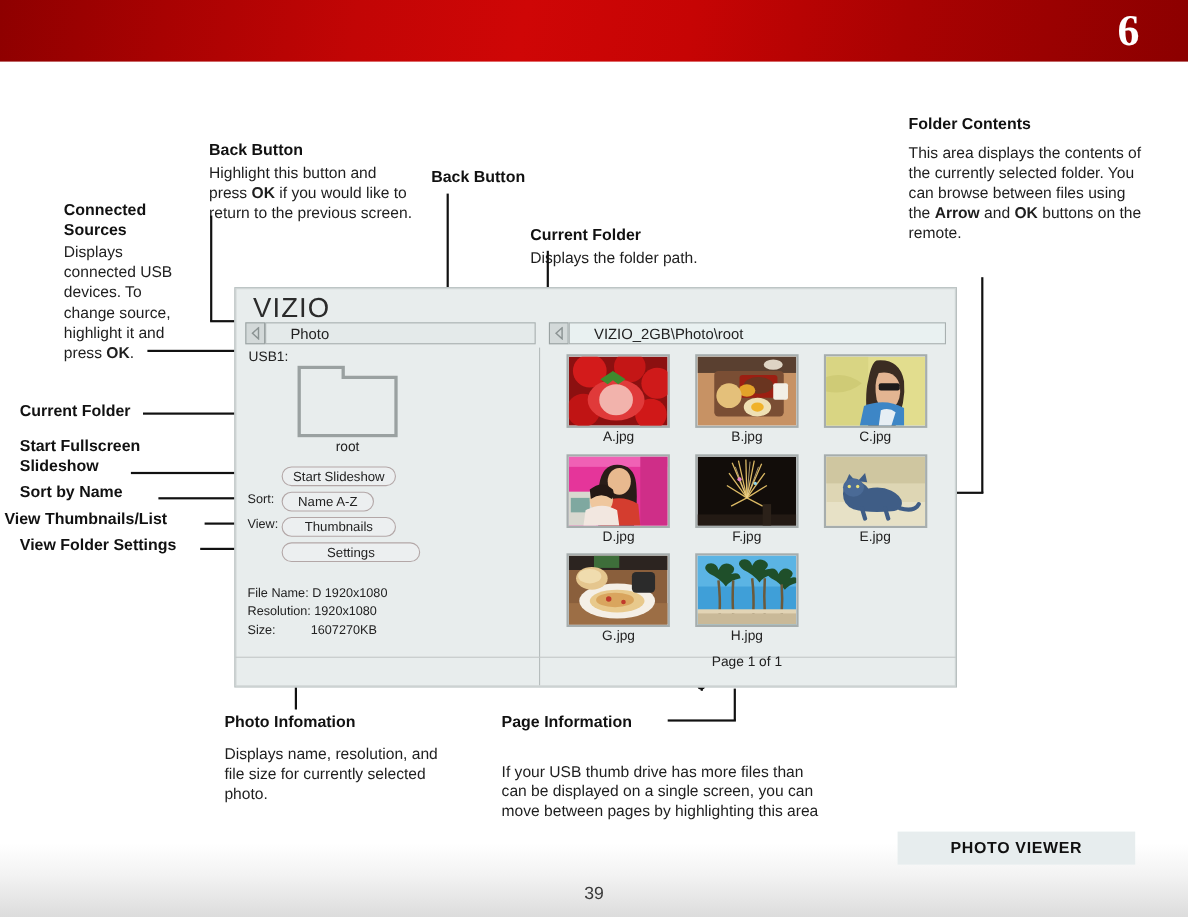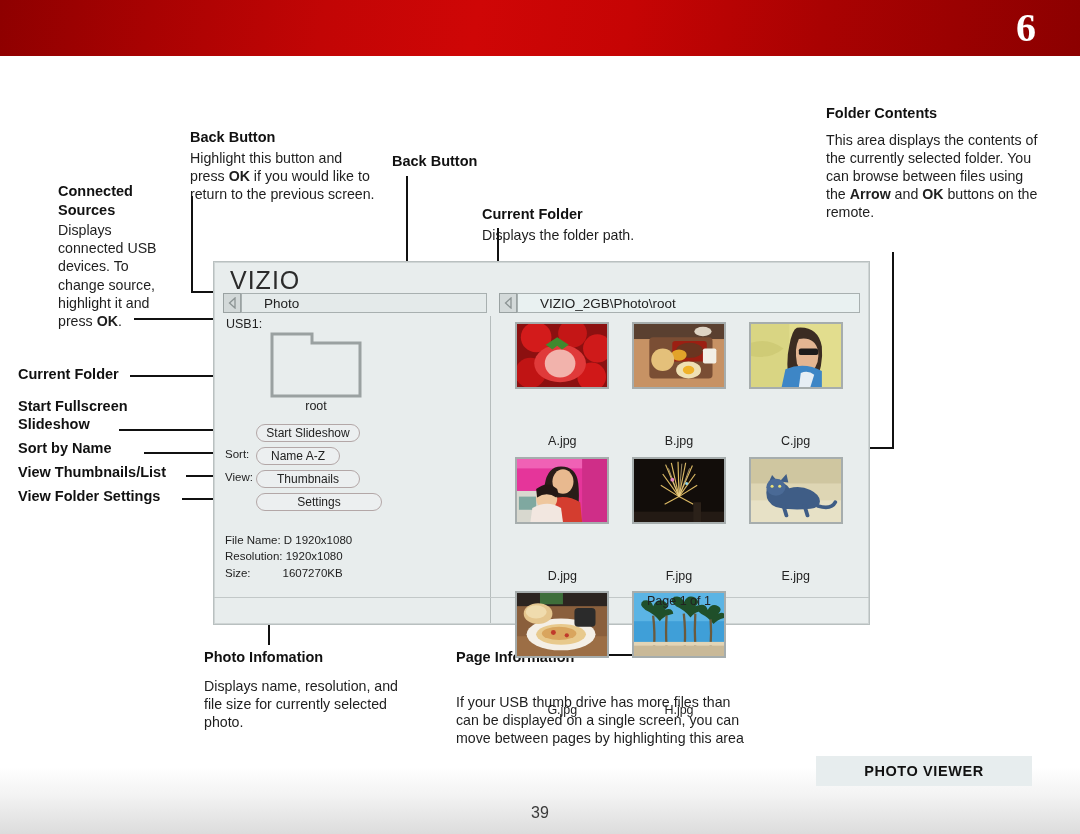--- a/index.html
+++ b/index.html
@@ -53,21 +53,21 @@
   .ann-curfolder-top{left:482px;top:205px;width:280px;}
   .ann-folder-contents{left:826px;top:104px;width:212px;}
   .ann-photoinfo{left:204px;top:648px;width:200px;}
   .ann-pageinfo{left:456px;top:648px;width:300px;}
 
   
   .lbl{position:absolute;font-weight:700;font-size:14.5px;color:#111;white-space:nowrap;}
   .lbl-curfolder{left:18px;top:366px;}
   .lbl-fullscreen{left:18px;top:398px;line-height:1.22;white-space:normal;width:150px;}
   .lbl-sort{left:18px;top:440px;}
-  .lbl-viewthumb{left:18px;top:464px;}
+  .lbl-viewthumb{left:4px;top:464px;}
   .lbl-viewfolder{left:18px;top:488px;}
 
   
   .ln{position:absolute;background:#111;}
   .hln{height:1.6px;}
   .vln{width:1.6px;}
   .dot{position:absolute;width:7px;height:7px;border-radius:50%;background:#111;}
   .dot-sq{position:absolute;width:7px;height:7px;background:#111;}
 
   
@@ -127,21 +127,21 @@
 
   .fileinfo{position:absolute;left:11px;top:270px;width:250px;font-size:11.5px;color:#222;line-height:1.42;}
   .fi-row{display:block;white-space:pre;}
 
   
   .grid{
     position:absolute;left:290px;top:60px;width:350px;
     display:grid;grid-template-columns:repeat(3,1fr);
     row-gap:9px;
   }
-  .cell{display:flex;flex-direction:column;align-items:center;gap:44px;}
+  .cell{display:flex;flex-direction:column;align-items:center;}
   .thumb{
     width:94px;height:67px;border:2px solid #a6adad;box-sizing:border-box;
     overflow:hidden;position:relative;
   }
   .thumb svg{display:block;width:100%;height:100%;}
   .cap{margin-top:2px;font-size:12.5px;color:#222;line-height:1;}
   .page-info{
     position:absolute;left:290px;top:332px;width:350px;text-align:center;
     font-size:12.5px;color:#222;
   }

